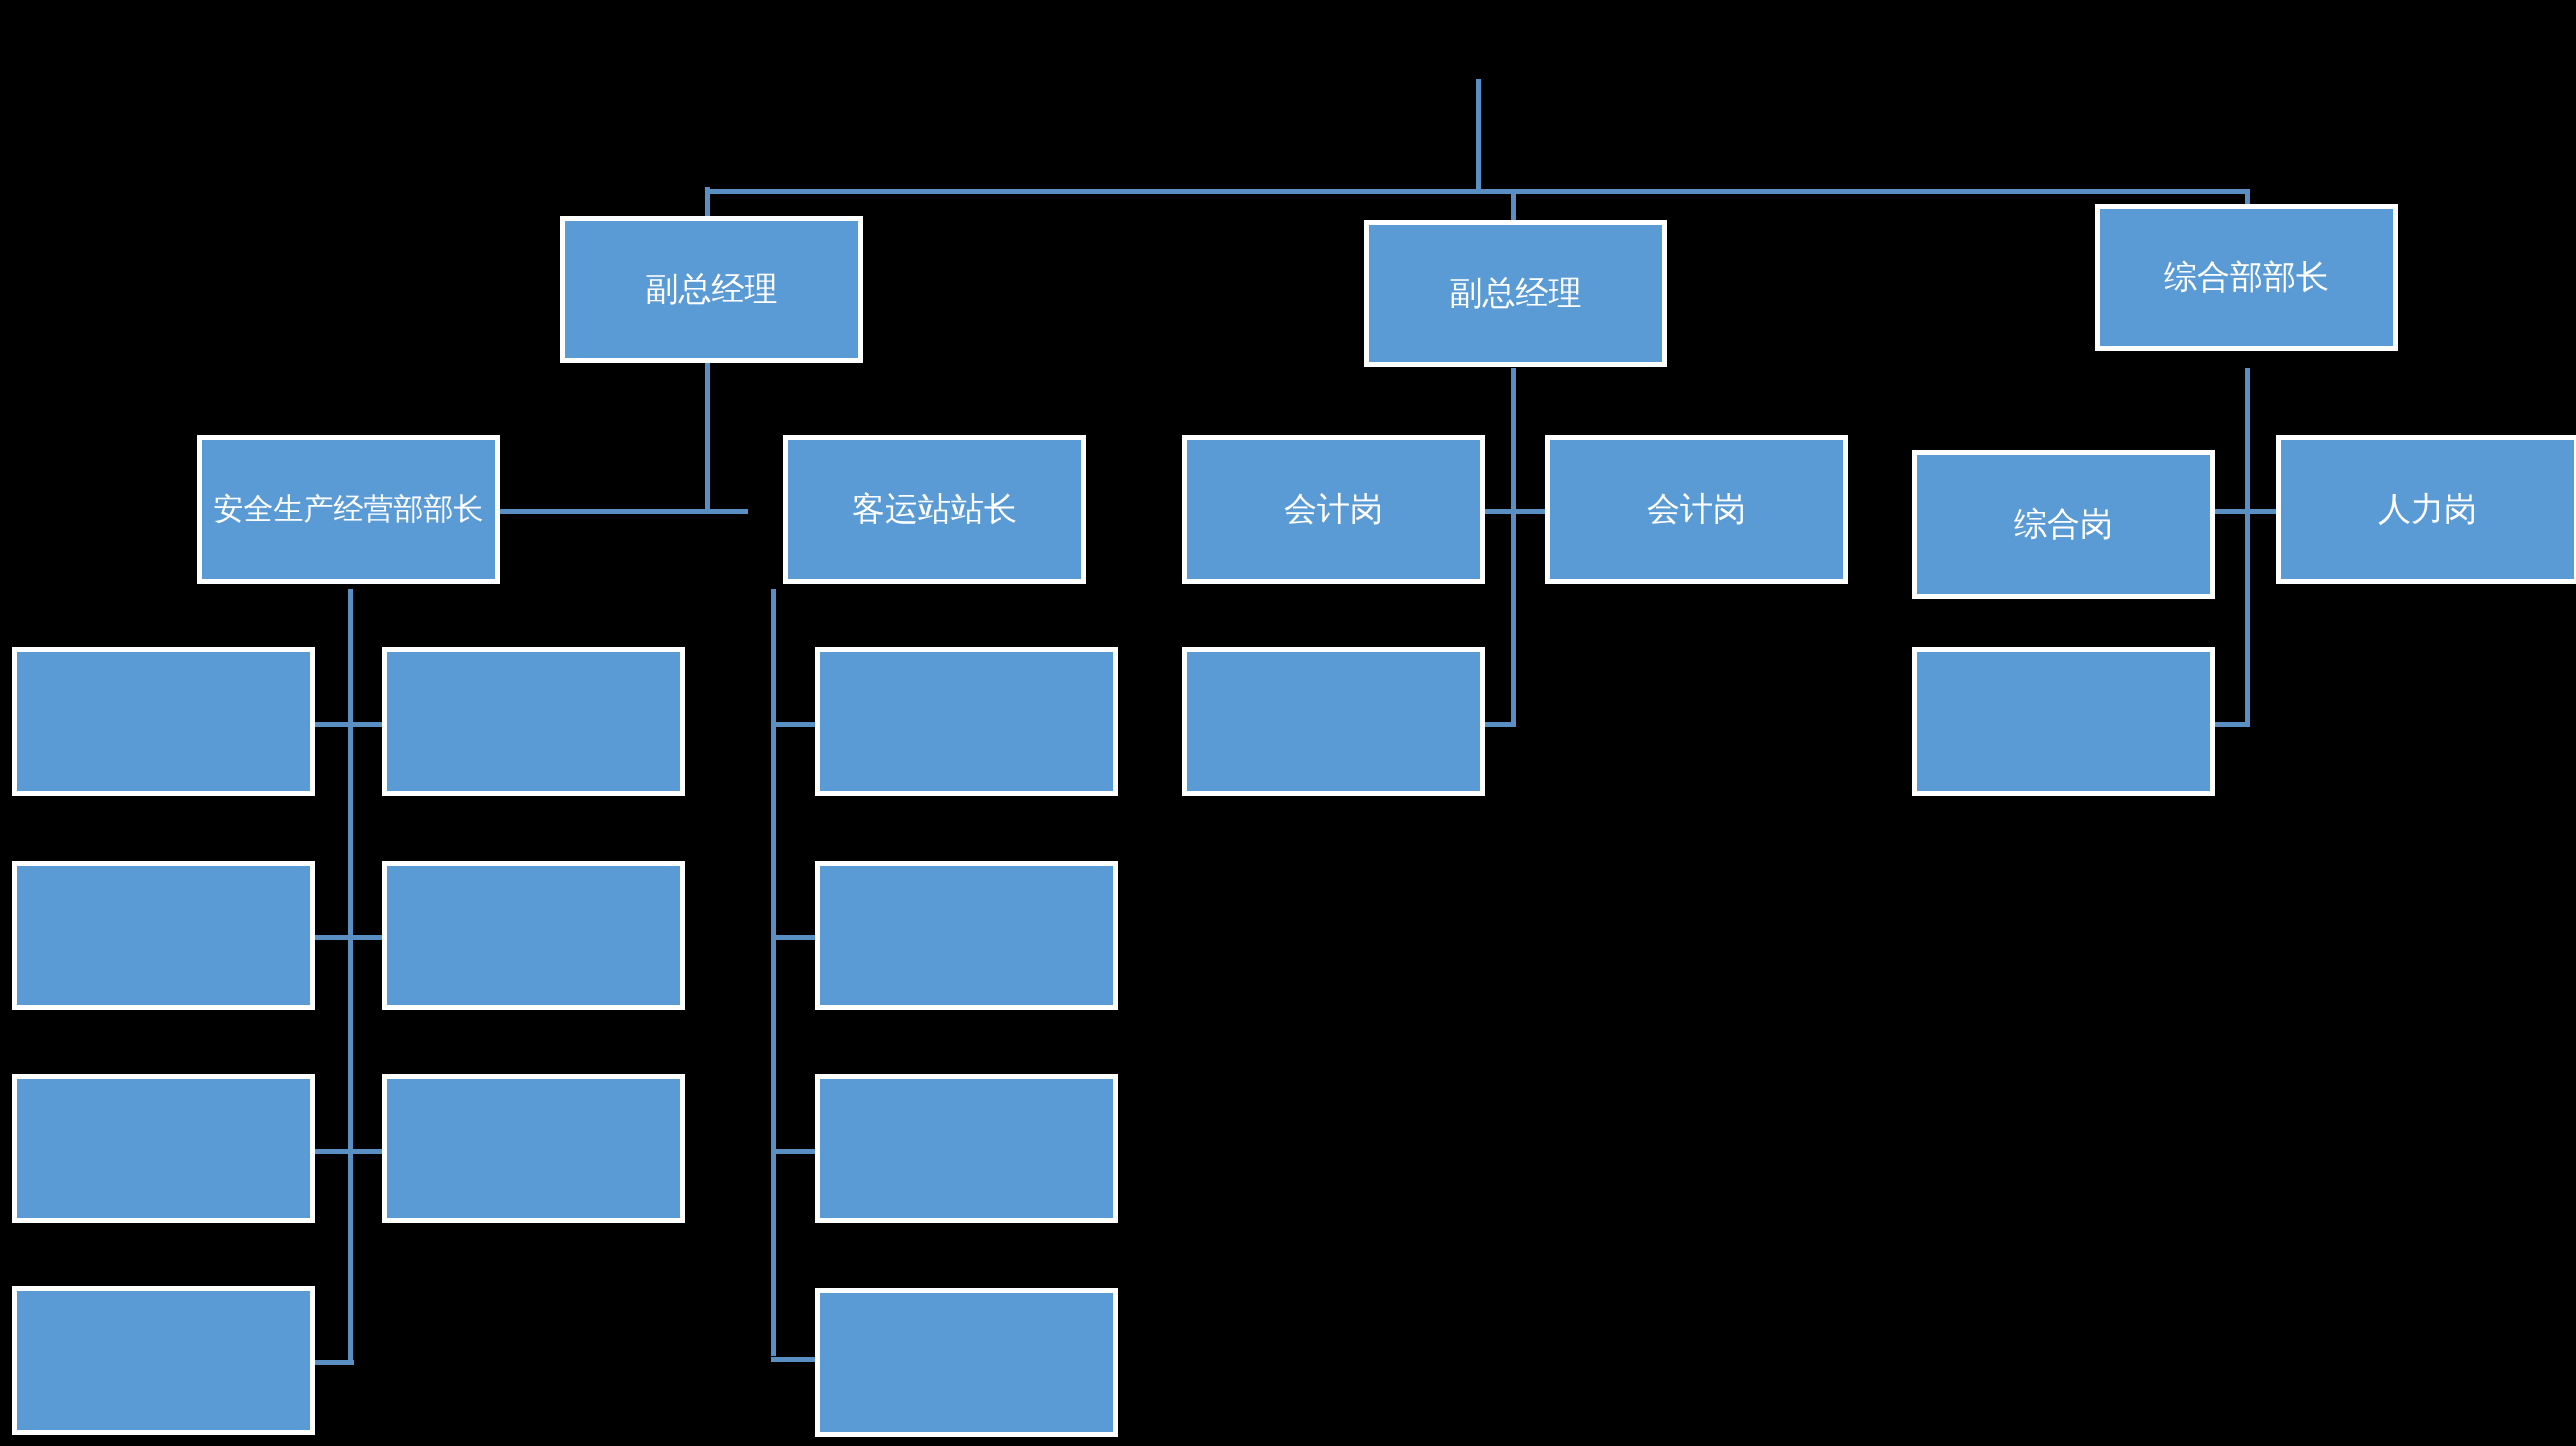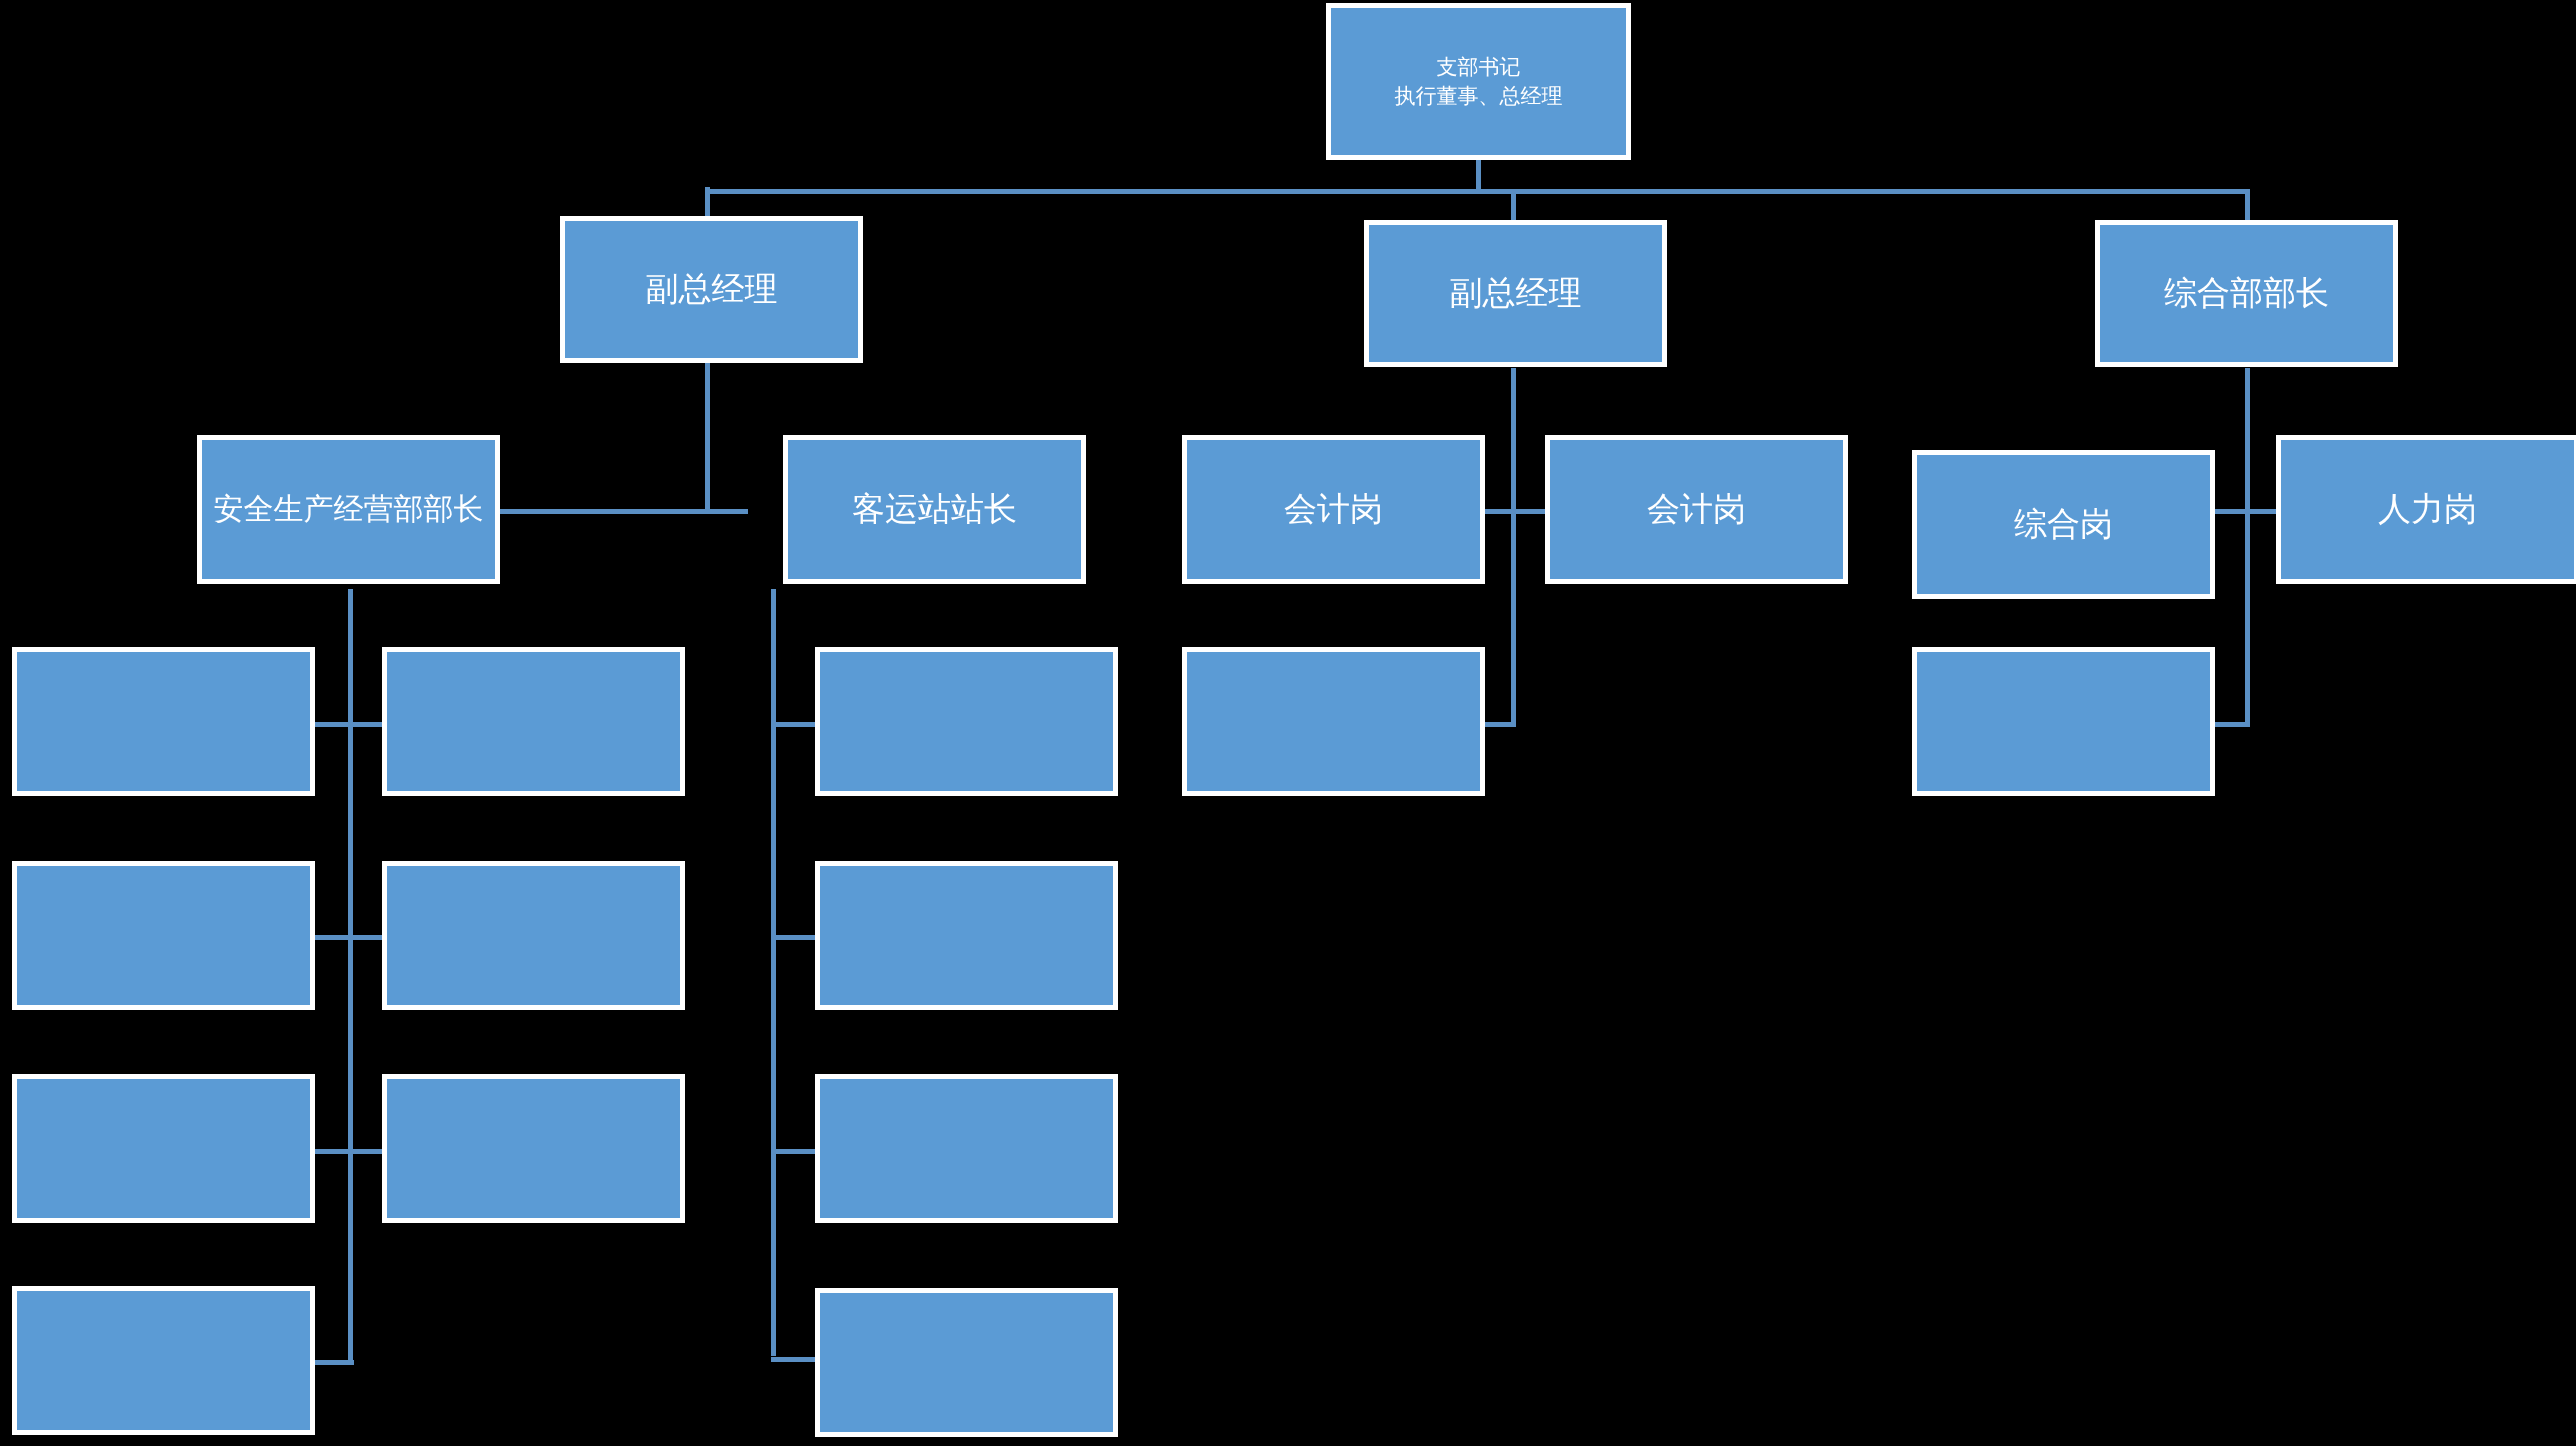--- a/index.html
+++ b/index.html
@@ -74,34 +74,28 @@
   <div class="conn" style="left:771px;top:1357px;width:46px;height:5px;"></div>
 
   <div class="conn" style="left:1511px;top:368px;width:5px;height:359px;"></div>
   <div class="conn" style="left:1482px;top:509px;width:65px;height:5px;"></div>
   <div class="conn" style="left:1482px;top:722px;width:34px;height:5px;"></div>
 
   <div class="conn" style="left:2245px;top:368px;width:5px;height:359px;"></div>
   <div class="conn" style="left:2215px;top:509px;width:65px;height:5px;"></div>
   <div class="conn" style="left:2215px;top:722px;width:35px;height:5px;"></div>
 
-  <div class="node root" style="left:1326px;top:3.3px;width:305px;height:157px;">
-    <span class="txt">
-      <span>支部书记</span><br>
-      <span>执行董事、总经理</span>
-    </span>
-  </div>
 
   <div class="node lvl2" style="left:560px;top:216px;width:303px;height:147px;">
     <span class="txt">副总经理</span>
   </div>
   <div class="node lvl2" style="left:1364px;top:220px;width:303px;height:147px;">
     <span class="txt">副总经理</span>
   </div>
-  <div class="node lvl2" style="left:2095px;top:220px;width:303px;height:147px;">
+  <div class="node lvl2" style="left:2095px;top:204px;width:303px;height:147px;">
     <span class="txt">综合部部长</span>
   </div>
 
   <div class="node wrap2" style="left:197px;top:435px;width:303px;height:149px;">
     <span class="txt">安全生产经营部部长</span>
   </div>
   <div class="node lvl3" style="left:745px;top:435px;width:303px;height:149px;margin-left:38px;">
     <span class="txt">客运站站长</span>
   </div>
   <div class="node lvl3" style="left:1182px;top:435px;width:303px;height:149px;">

